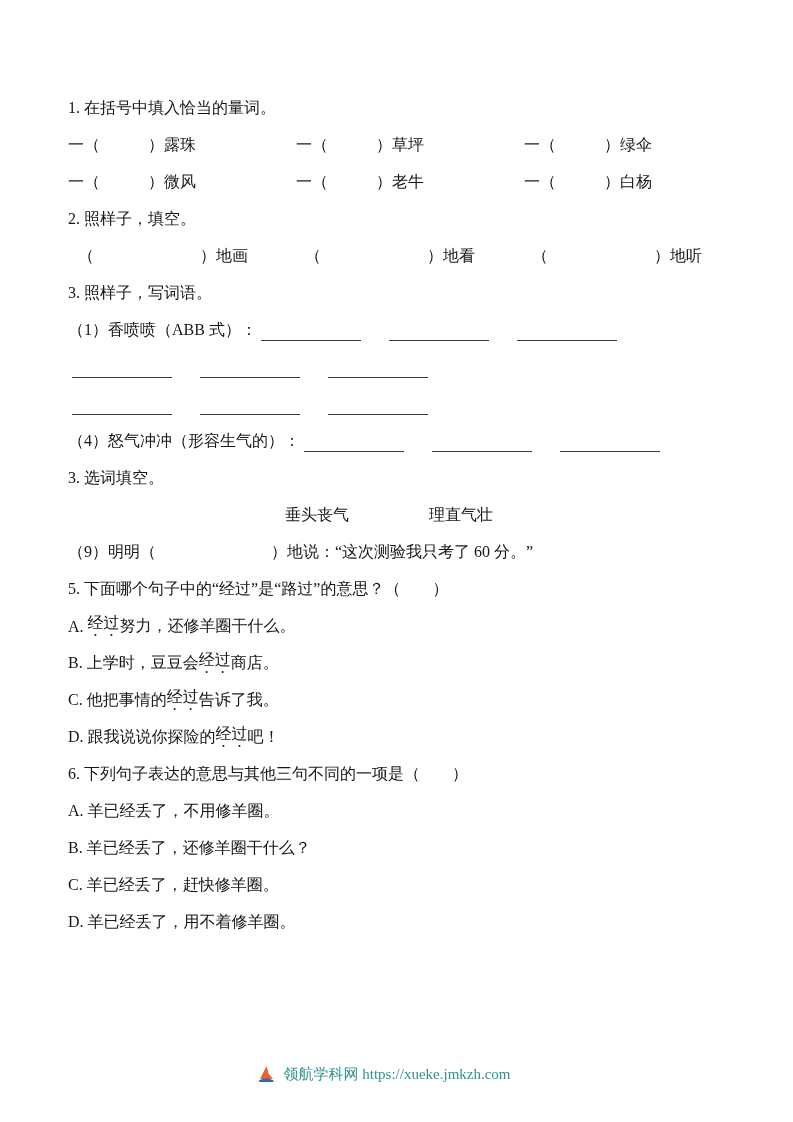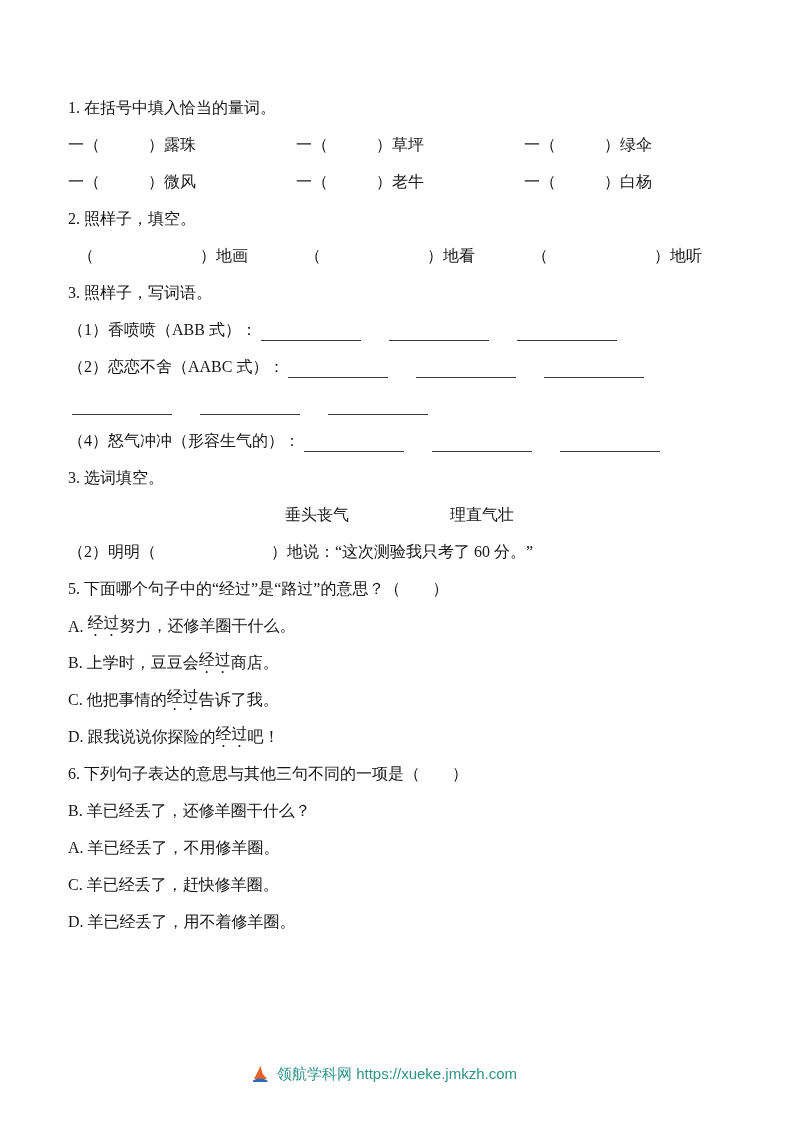--- a/index.html
+++ b/index.html
@@ -28,27 +28,27 @@
     border-bottom:1px solid #3a3a3a;
     margin-left:4px; margin-right:24px;
   }
   .emph {
     -webkit-text-emphasis:filled dot #161616;
     text-emphasis:filled dot #161616;
     -webkit-text-emphasis-position:under right;
     text-emphasis-position:under right;
     text-align:center;
   }
-  .wordbank { padding-left:217px; display:flex; gap:101px; }
+  .wordbank { padding-left:217px; display:flex; gap:80px; }
   .footer {
     position:absolute; left:0; right:0; top:1064px;
     display:flex; justify-content:center; align-items:center; gap:7px;
     color:#2e9389;
     font-size:15px;
-    font-family:Liberation Sans, sans-serif;
+    font-family:Liberation Serif, serif;
   }
   .logo { display:inline-flex; align-items:center; }
 </style>
 </head>
 <body>
 
 <div class="page">
   <div class="content">
 
     <section>
@@ -74,40 +74,39 @@
       </div>
     </section>
 
     <section>
       <div class="line">3. 照样子，写词语。</div>
       <div class="line">
         <span>（1）香喷喷（ABB 式）：</span>
         <span class="blank"></span><span class="blank"></span><span class="blank"></span>
       </div>
       <div class="line">
-        <span>（2）恋恋不舍（AABC 式）：</span>
         <span class="blank"></span><span class="blank"></span><span class="blank"></span>
       </div>
       <div class="line">
         <span class="blank"></span><span class="blank"></span><span class="blank"></span>
       </div>
       <div class="line">
         <span>（4）怒气冲冲（形容生气的）：</span>
         <span class="blank"></span><span class="blank"></span><span class="blank"></span>
       </div>
     </section>
 
     <section>
       <div class="line">3. 选词填空。</div>
       <div class="line wordbank">
         <span>垂头丧气</span>
         <span>理直气壮</span>
       </div>
       <div class="line">
-        <span>（2）明明（</span><span class="gap-m"></span><span>）地说：“这次测验我只考了 60 分。”</span>
+        <span>（9）明明（</span><span class="gap-m"></span><span>）地说：“这次测验我只考了 60 分。”</span>
       </div>
     </section>
 
     <section>
       <div class="line">5. 下面哪个句子中的“经过”是“路过”的意思？（　　）</div>
       <div class="line">
         <span>A. </span><span class="emph">经过</span><span>努力，还修羊圈干什么。</span>
       </div>
       <div class="line">
         <span>B. 上学时，豆豆会</span><span class="emph">经过</span><span>商店。</span>
@@ -115,22 +114,22 @@
       <div class="line">
         <span>C. 他把事情的</span><span class="emph">经过</span><span>告诉了我。</span>
       </div>
       <div class="line">
         <span>D. 跟我说说你探险的</span><span class="emph">经过</span><span>吧！</span>
       </div>
     </section>
 
     <section>
       <div class="line">6. 下列句子表达的意思与其他三句不同的一项是（　　）</div>
+      <div class="line">A. 羊已经丢了，不用修羊圈。</div>
       <div class="line">B. 羊已经丢了，还修羊圈干什么？</div>
-      <div class="line">A. 羊已经丢了，不用修羊圈。</div>
       <div class="line">C. 羊已经丢了，赶快修羊圈。</div>
       <div class="line">D. 羊已经丢了，用不着修羊圈。</div>
     </section>
 
   </div>
 
   <div class="footer">
     <span class="logo">
       <svg width="20" height="20" viewBox="0 0 20 20" aria-hidden="true">
         <path d="M4 15 L10.5 2 L12.5 9.5 L17 15 Z" fill="#e8612c"></path>

